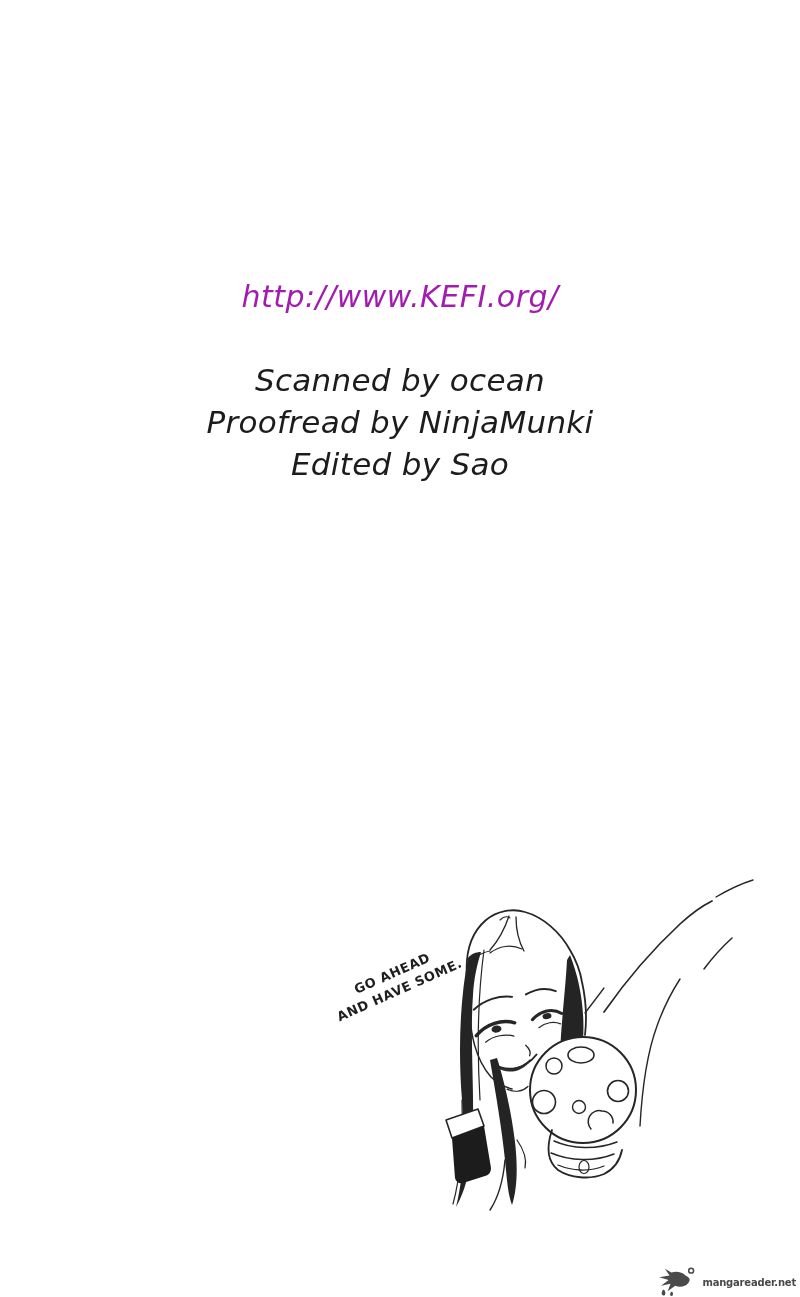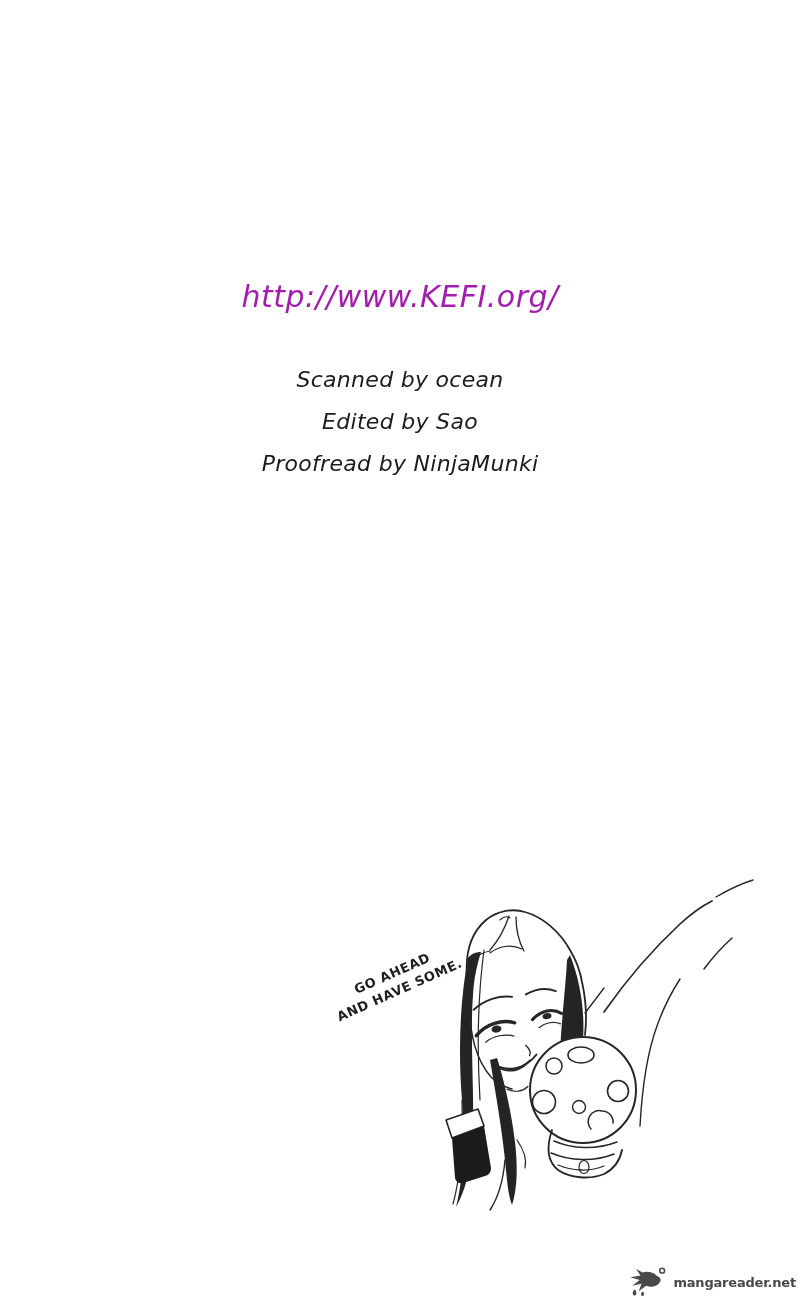--- a/index.html
+++ b/index.html
@@ -18,21 +18,21 @@
     font-size:30px;
     line-height:42px;
     color:#a21caf;
     letter-spacing:0.5px;
   }
   .credits-block{
     position:absolute;
     top:359px;left:0;width:100%;
     text-align:center;
     font-style:italic;
-    font-size:22px;
+    font-size:31px;
     line-height:42px;
     color:#1c1c1c;
     letter-spacing:0.3px;
   }
   .credits-block p{margin:0;padding:0;}
   .speech{
     position:absolute;
     left:320px;top:964px;
     width:152px;
     transform:rotate(-24deg);
@@ -47,37 +47,37 @@
   .illustration{
     position:absolute;left:0;top:0;width:800px;height:1297px;
   }
   .watermark{
     position:absolute;
     right:4px;top:1266px;
     display:flex;align-items:flex-end;gap:3px;
   }
   .watermark .wm-text{
     font-weight:bold;
-    font-size:13px;
+    font-size:10px;
     color:#4a4a4a;
     line-height:26px;
     letter-spacing:-0.2px;
   }
 </style>
 </head>
 <body>
 
 <div class="page">
 
   <div class="url-line">http://www.KEFI.org/</div>
 
   <div class="credits-block">
     <p>Scanned by ocean</p>
+    <p>Proofread by NinjaMunki</p>
     <p>Edited by Sao</p>
-    <p>Proofread by NinjaMunki</p>
   </div>
 
   <div class="speech">
     <div>GO AHEAD</div>
     <div>AND HAVE SOME.</div>
   </div>
 
   <svg class="illustration" viewBox="0 0 800 1297" fill="none" stroke="#262626" stroke-linecap="round" stroke-linejoin="round">
 
     <g>

